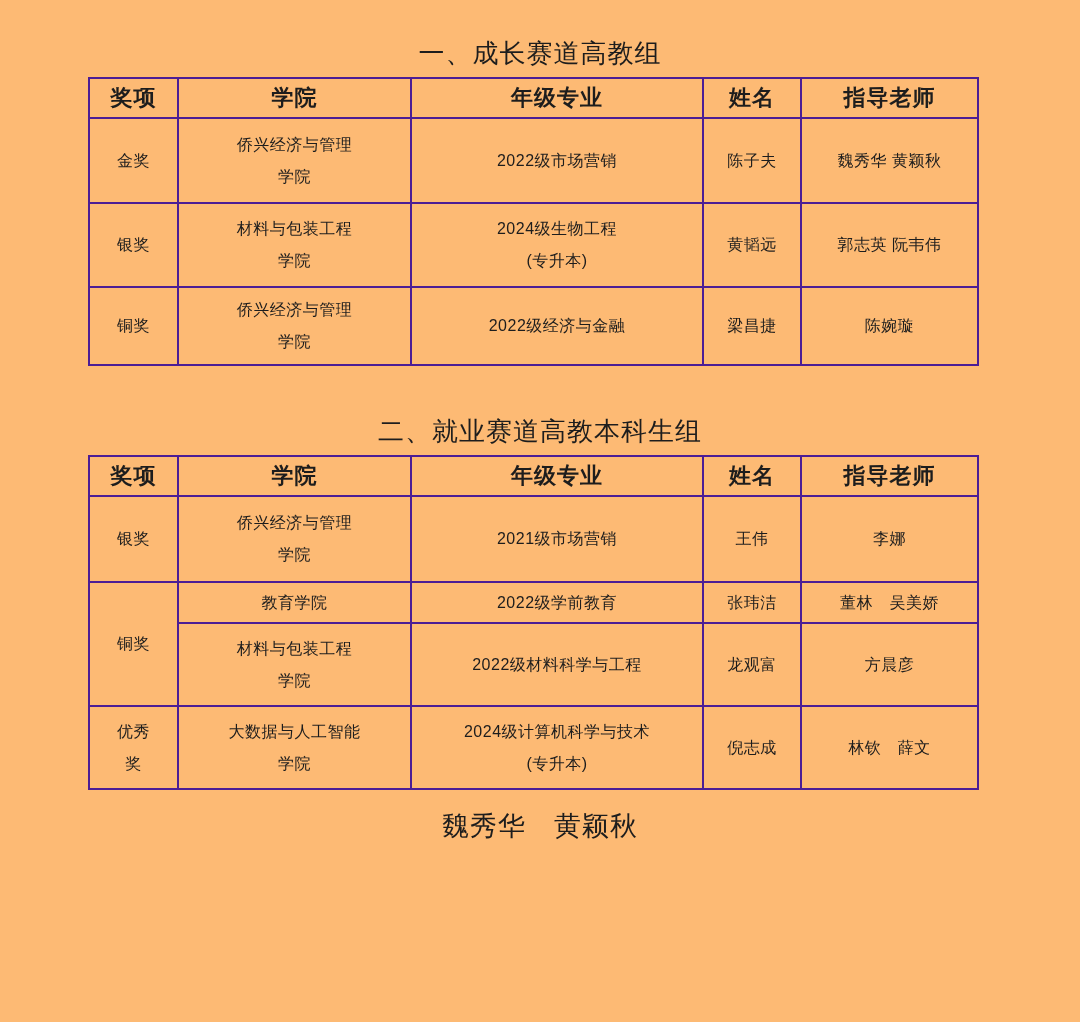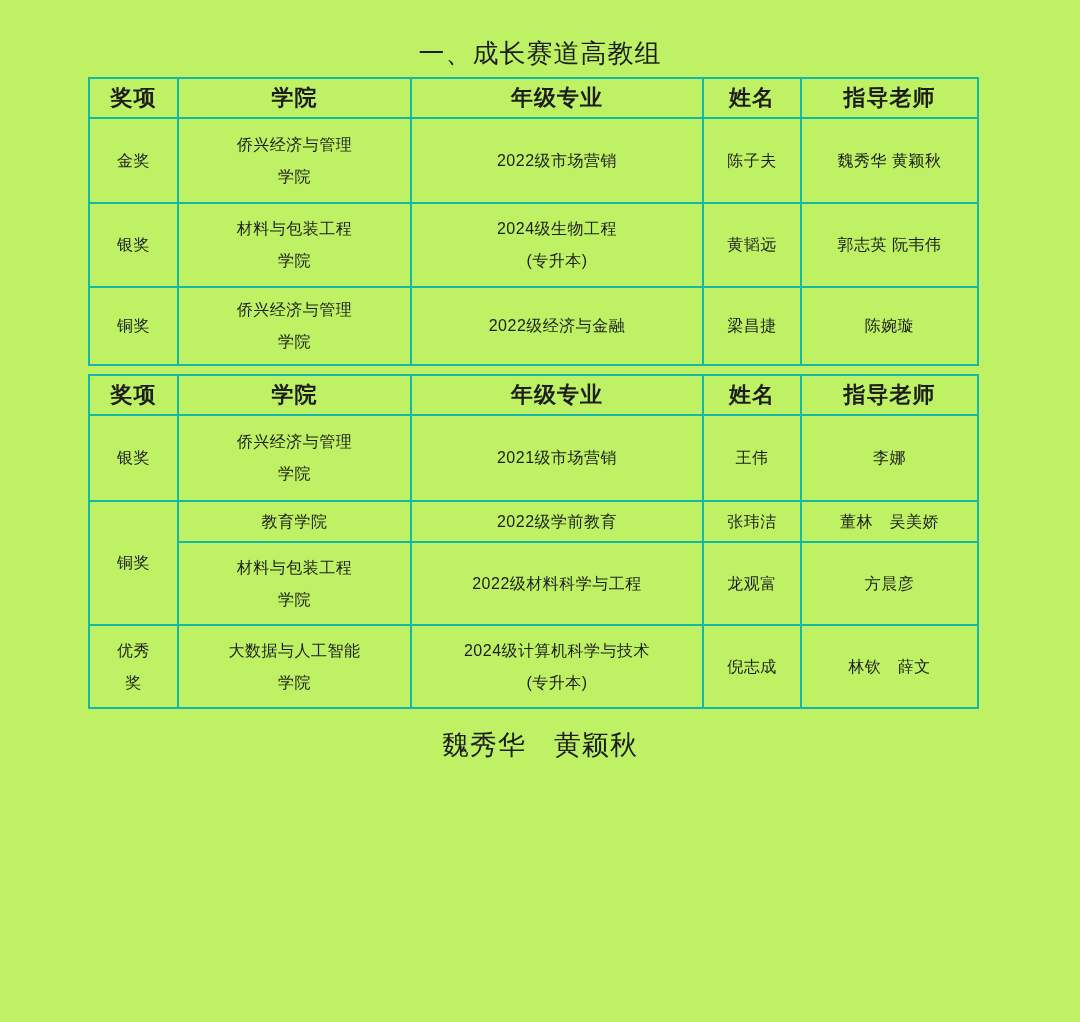--- a/index.html
+++ b/index.html
@@ -5,21 +5,21 @@
   html, body {
     margin: 0;
     padding: 0;
     background: #f2f0ee;
   }
   .page {
     position: relative;
     width: 1080px;
     height: 1022px;
     margin: 0 auto;
-    background: #bef264;
+    background: #fdba74;
     color: #1d1d1d;
     font-family: "Liberation Sans", sans-serif;
     overflow: hidden;
   }
   .section-title {
     text-align: center;
     font-size: 26px;
     font-weight: 500;
     letter-spacing: 1px;
     line-height: 1.2;
@@ -36,21 +36,21 @@
   }
   table.award-table {
     border-collapse: collapse;
     table-layout: fixed;
     margin-left: 88px;
     margin-top: 8px;
     width: 889px;
   }
   .award-table th,
   .award-table td {
-    border: 2px solid #14b8a6;
+    border: 2px solid #4c1d95;
     text-align: center;
     vertical-align: middle;
     padding: 0;
     white-space: pre-line;
     overflow: hidden;
   }
   .award-table th {
     font-size: 22px;
     font-weight: 700;
     height: 38px;
@@ -120,20 +120,21 @@
         <td>铜奖</td>
         <td>侨兴经济与管理
 学院</td>
         <td>2022级经济与金融</td>
         <td>梁昌捷</td>
         <td>陈婉璇</td>
       </tr>
     </tbody>
   </table>
 
+  <div class="section-title title-employment">二、就业赛道高教本科生组</div>
 
   <table class="award-table">
     <colgroup>
       <col class="col-award">
         <col class="col-college">
         <col class="col-major">
         <col class="col-name">
         <col class="col-advisor">
     </colgroup>
     <thead>

